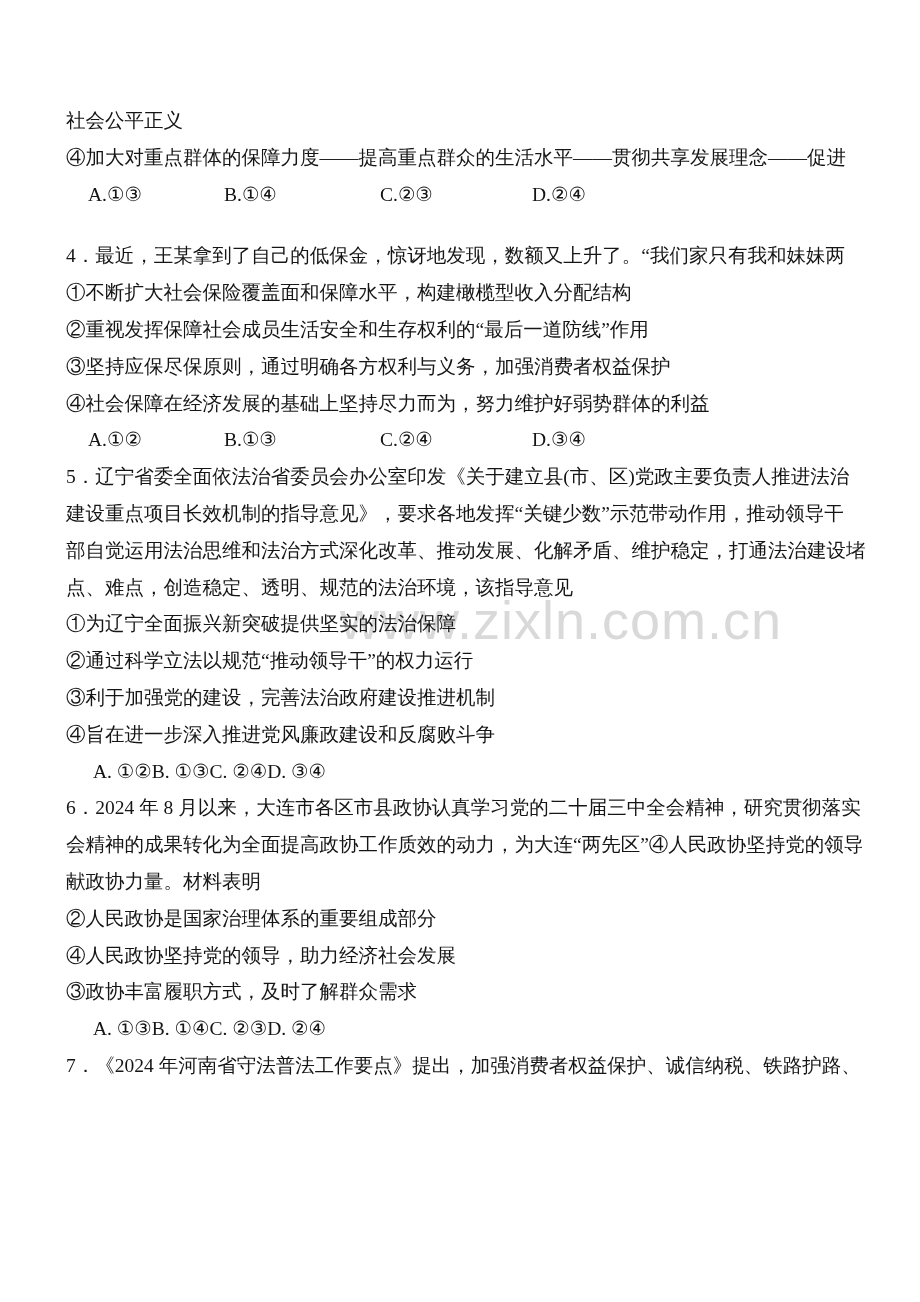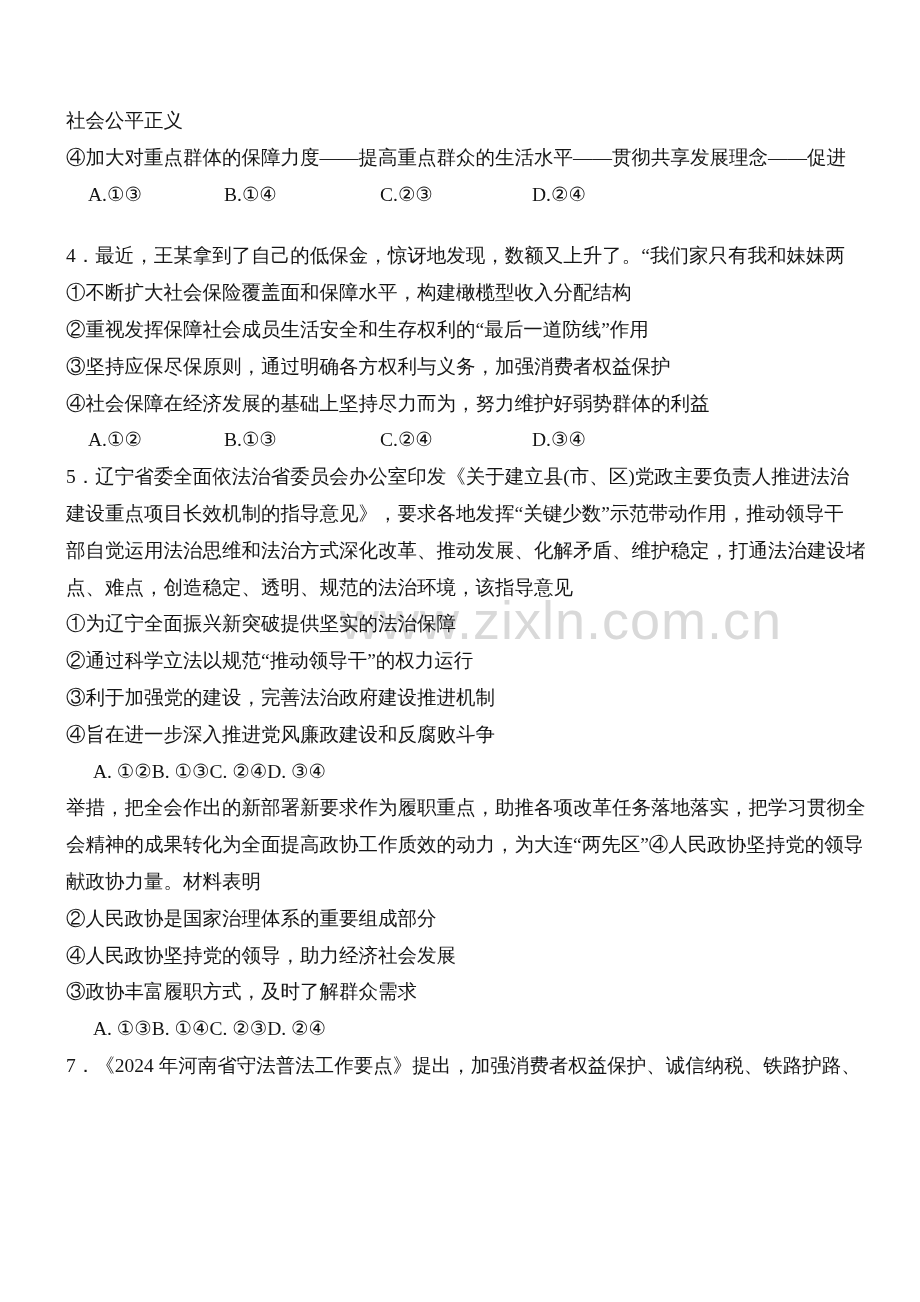--- a/index.html
+++ b/index.html
@@ -78,21 +78,21 @@
       <p class="line">部自觉运用法治思维和法治方式深化改革、推动发展、化解矛盾、维护稳定，打通法治建设堵</p>
       <p class="line">点、难点，创造稳定、透明、规范的法治环境，该指导意见</p>
       <p class="line">①为辽宁全面振兴新突破提供坚实的法治保障</p>
       <p class="line">②通过科学立法以规范“推动领导干”的权力运行</p>
       <p class="line">③利于加强党的建设，完善法治政府建设推进机制</p>
       <p class="line">④旨在进一步深入推进党风廉政建设和反腐败斗争</p>
       <p class="line opts-inline">A. ①②B. ①③C. ②④D. ③④</p>
     </div>
 
     <div>
-      <p class="line">举措，把全会作出的新部署新要求作为履职重点，助推各项改革任务落地落实，把学习贯彻全</p>
+      <p class="line">6．2024 年 8 月以来，大连市各区市县政协认真学习党的二十届三中全会精神，研究贯彻落实</p>
       <p class="line">会精神的成果转化为全面提高政协工作质效的动力，为大连“两先区”④人民政协坚持党的领导</p>
       <p class="line">献政协力量。材料表明</p>
       <p class="line">②人民政协是国家治理体系的重要组成部分</p>
       <p class="line">④人民政协坚持党的领导，助力经济社会发展</p>
       <p class="line">③政协丰富履职方式，及时了解群众需求</p>
       <p class="line opts-inline">A. ①③B. ①④C. ②③D. ②④</p>
     </div>
 
     <div>
       <p class="line">7．《2024 年河南省守法普法工作要点》提出，加强消费者权益保护、诚信纳税、铁路护路、</p>

